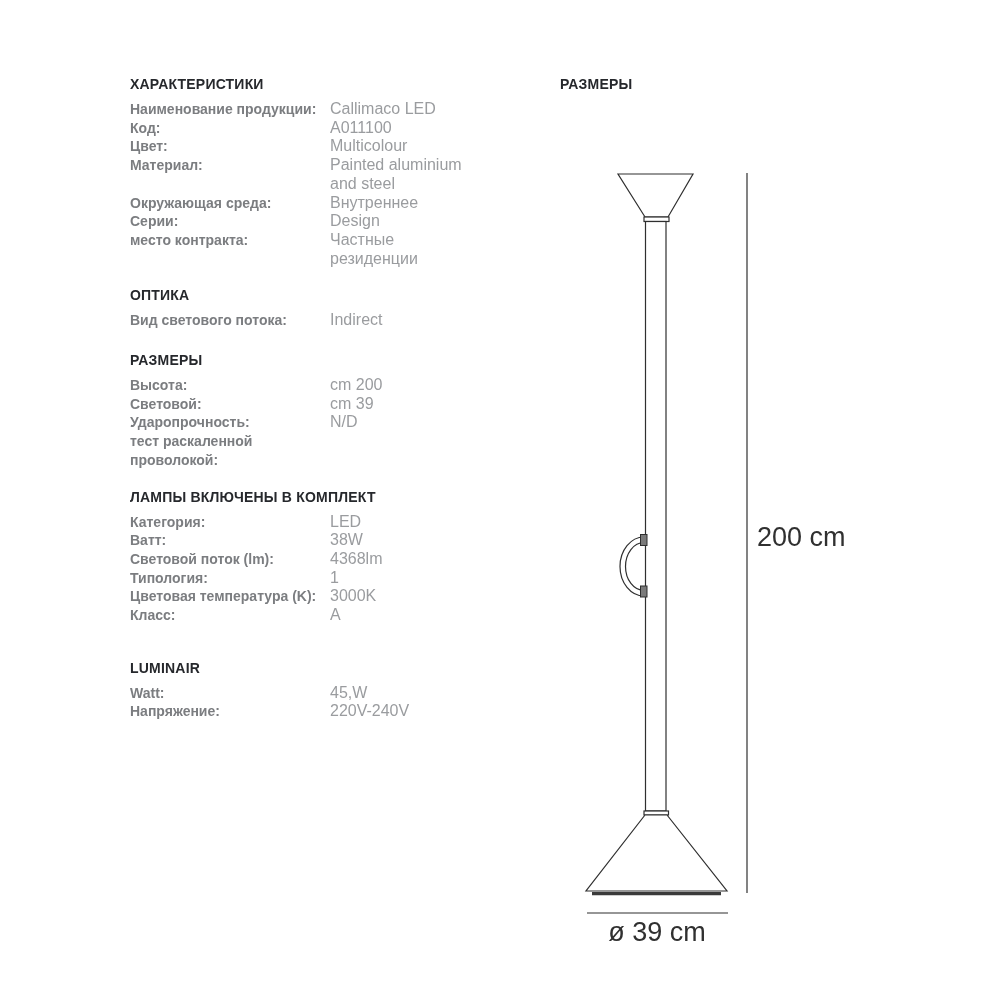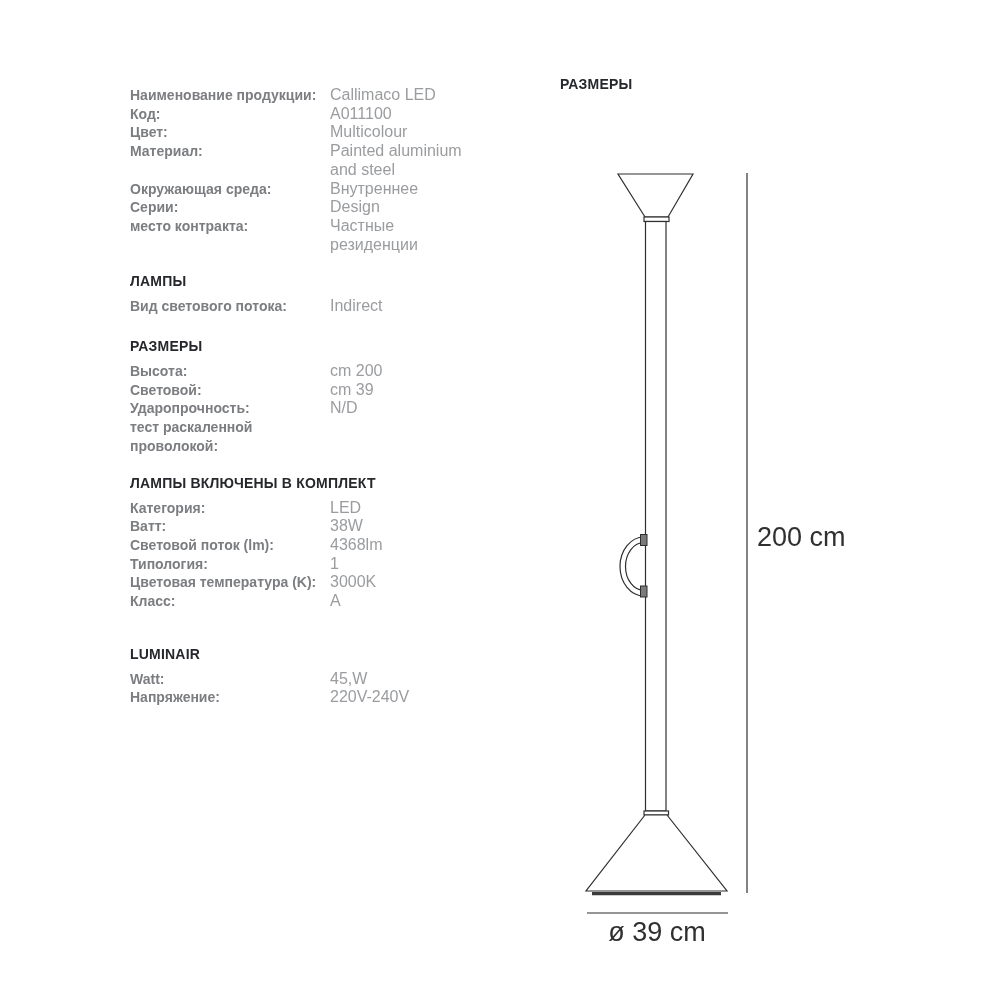--- a/index.html
+++ b/index.html
@@ -93,20 +93,21 @@
     fill: var(--dimension_text, #303030);
   }
 </style>
 </head>
 <body>
 
 <div class="canvas">
 
   <div class="spec-column">
       <section class="spec-section">
+        <h2 class="spec-heading">ХАРАКТЕРИСТИКИ</h2>
         <div class="spec-rows">
           <div class="spec-row">
             <div class="spec-label">Наименование продукции:</div>
             <div class="spec-value">Callimaco LED</div>
           </div>
           <div class="spec-row">
             <div class="spec-label">Код:</div>
             <div class="spec-value">A011100</div>
           </div>
           <div class="spec-row">
@@ -125,21 +126,21 @@
             <div class="spec-label">Серии:</div>
             <div class="spec-value">Design</div>
           </div>
           <div class="spec-row">
             <div class="spec-label">место контракта:</div>
             <div class="spec-value">Частные резиденции</div>
           </div>
         </div>
       </section>
       <section class="spec-section">
-        <h2 class="spec-heading">ЛАМПЫ</h2>
+        <h2 class="spec-heading">ОПТИКА</h2>
         <div class="spec-rows">
           <div class="spec-row">
             <div class="spec-label">Вид светового потока:</div>
             <div class="spec-value">Indirect</div>
           </div>
         </div>
       </section>
       <section class="spec-section">
         <h2 class="spec-heading">РАЗМЕРЫ</h2>
         <div class="spec-rows">

